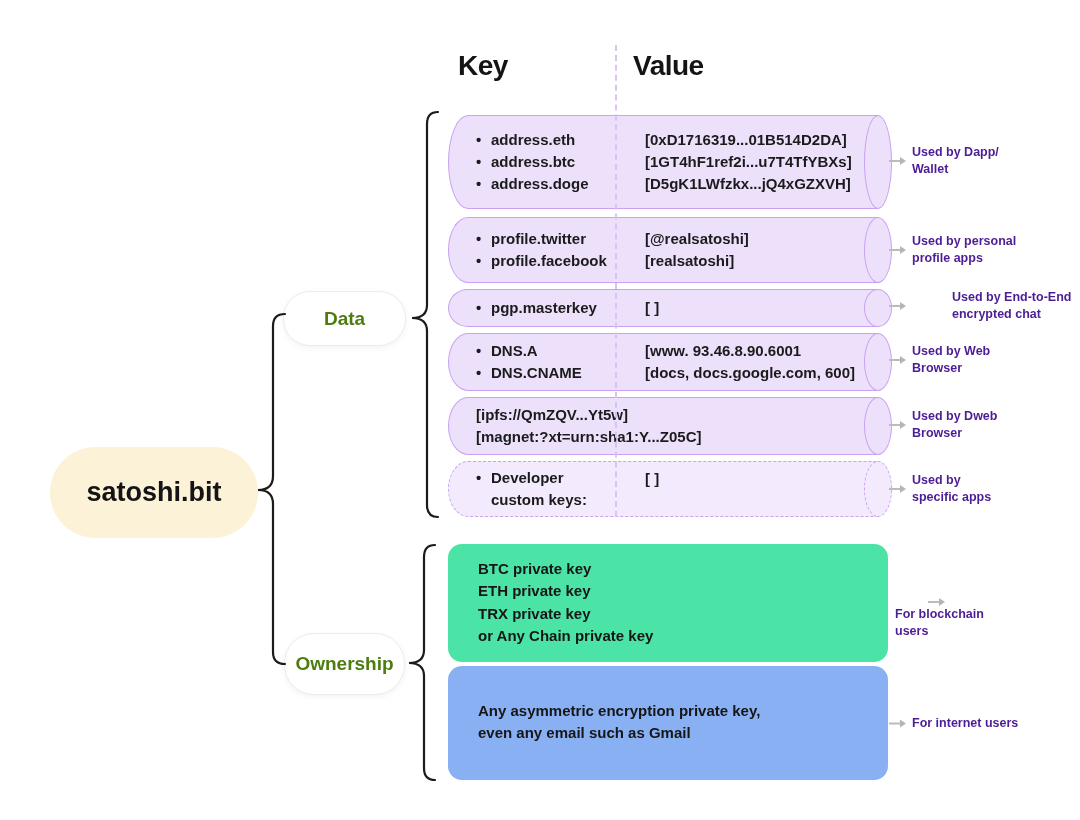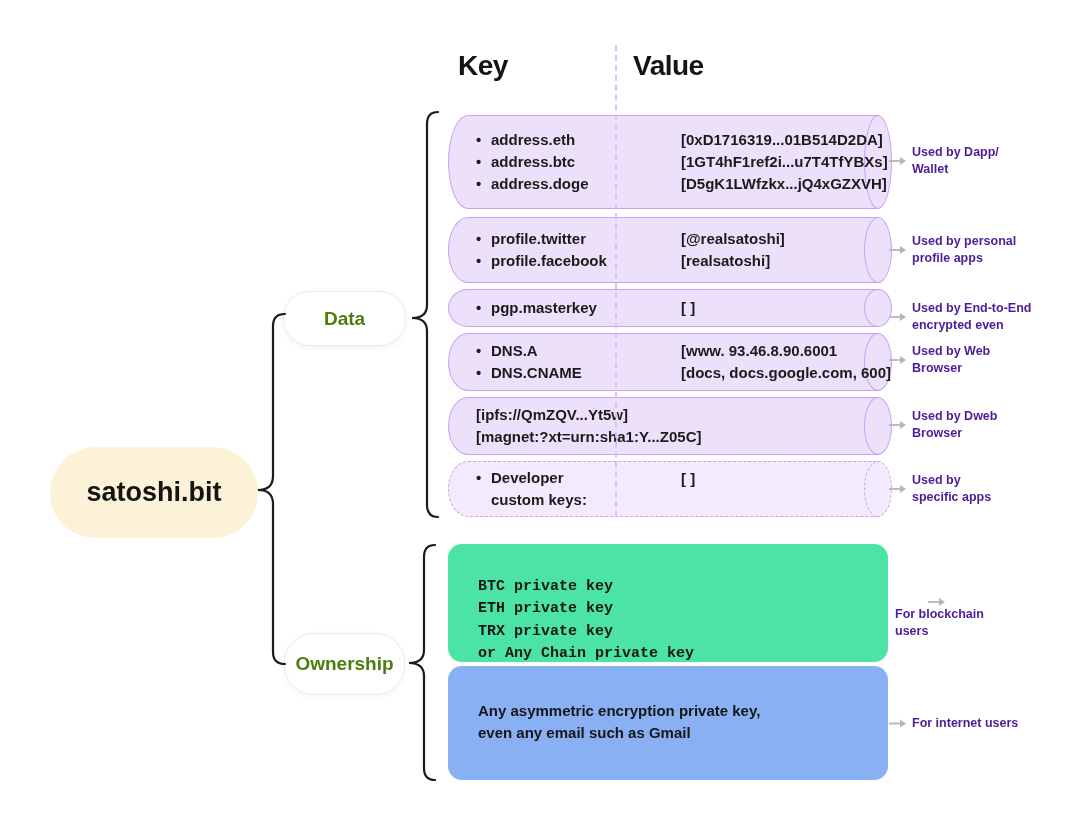--- a/index.html
+++ b/index.html
@@ -27,42 +27,42 @@
   .cyl{position:absolute;left:448px;width:444px;z-index:1;}
   .cyl-body{position:absolute;left:0;right:13px;top:0;bottom:0;background:#ede0fb;border:1.6px solid #c9a1f2;border-right:none;border-radius:20px 0 0 20px / 50% 0 0 50%;}
   .cyl-cap{position:absolute;right:0;top:0;bottom:0;width:26px;background:#ede0fb;border:1.6px solid #c9a1f2;border-radius:50%;}
   .r1{top:115px;height:94px;}
   .r2{top:217px;height:66px;}
   .r3{top:289px;height:38px;}
   .r4{top:333px;height:58px;}
   .r5{top:397px;height:58px;}
   .r6{top:461px;height:56px;}
   .r6 .cyl-body,.r6 .cyl-cap{background:#f3ebfd;border-style:dashed;}
-  .cyl-content{position:absolute;left:28px;right:42px;top:0;bottom:0;display:flex;align-items:center;z-index:3;gap:36px;}
+  .cyl-content{position:absolute;left:28px;right:42px;top:0;bottom:0;display:flex;align-items:center;z-index:3;}
   .kcol{width:169px;flex:0 0 169px;}
   .vcol{flex:1;}
   .kline,.vline{font-size:15px;font-weight:700;line-height:22px;color:#1b1b1b;white-space:nowrap;}
   .kline{position:relative;padding-left:15px;}
   .kline::before{content:"•";position:absolute;left:0;top:0;}
   .kline.no-bullet::before{content:"";}
   .r6 .vcol{align-self:flex-start;margin-top:7px;}
 
   
   .card{position:absolute;left:448px;width:440px;border-radius:14px;z-index:1;}
-  .card-green{top:544px;height:118px;background:#4be4a6;padding-top:32px;box-sizing:border-box;font-family:Liberation Mono, monospace;}
+  .card-green{top:544px;height:118px;background:#4be4a6;padding-top:14px;box-sizing:border-box;}
   .card-blue{top:666px;height:114px;background:#8ab0f4;padding-top:34px;box-sizing:border-box;}
   .card .cline{margin-left:30px;font-size:15px;font-weight:700;line-height:22.4px;color:#161616;}
 
   
   .note{position:absolute;left:889px;display:flex;align-items:center;transform:translateY(-50%);z-index:4;}
   .arr{display:flex;align-items:center;flex:0 0 auto;}
   .arr-line{width:11px;height:0;border-top:2px dashed #bcbcbc;}
   .arr-head{width:0;height:0;border-left:6px solid #b5b5b5;border-top:4px solid transparent;border-bottom:4px solid transparent;}
   .note-text{margin-left:6px;font-size:12.5px;font-weight:700;line-height:17px;color:#4c1d95;white-space:nowrap;}
-  .n1{top:161px;} .n2{top:250px;} .n3{top:317px;} .n4{top:360px;}
+  .n1{top:161px;} .n2{top:250px;} .n3{top:306px;gap:40px;} .n4{top:360px;}
   .n5{top:425px;} .n6{top:489px;} .n7{top:619px;flex-direction:column;} .n8{top:723px;}
 </style>
 </head>
 <body>
 
 <div class="canvas">
 
   <div class="col-header hdr-key">Key</div>
   <div class="col-header hdr-value">Value</div>
 
@@ -201,21 +201,21 @@
       <div>profile apps</div>
     </span>
   </div>
   <div class="note n3">
     <span class="arr">
         <span class="arr-line"></span>
         <span class="arr-head"></span>
       </span>
     <span class="note-text">
       <div>Used by End-to-End</div>
-      <div>encrypted even</div>
+      <div>encrypted chat</div>
     </span>
   </div>
   <div class="note n4">
     <span class="arr">
         <span class="arr-line"></span>
         <span class="arr-head"></span>
       </span>
     <span class="note-text">
       <div>Used by Web</div>
       <div>Browser</div>

